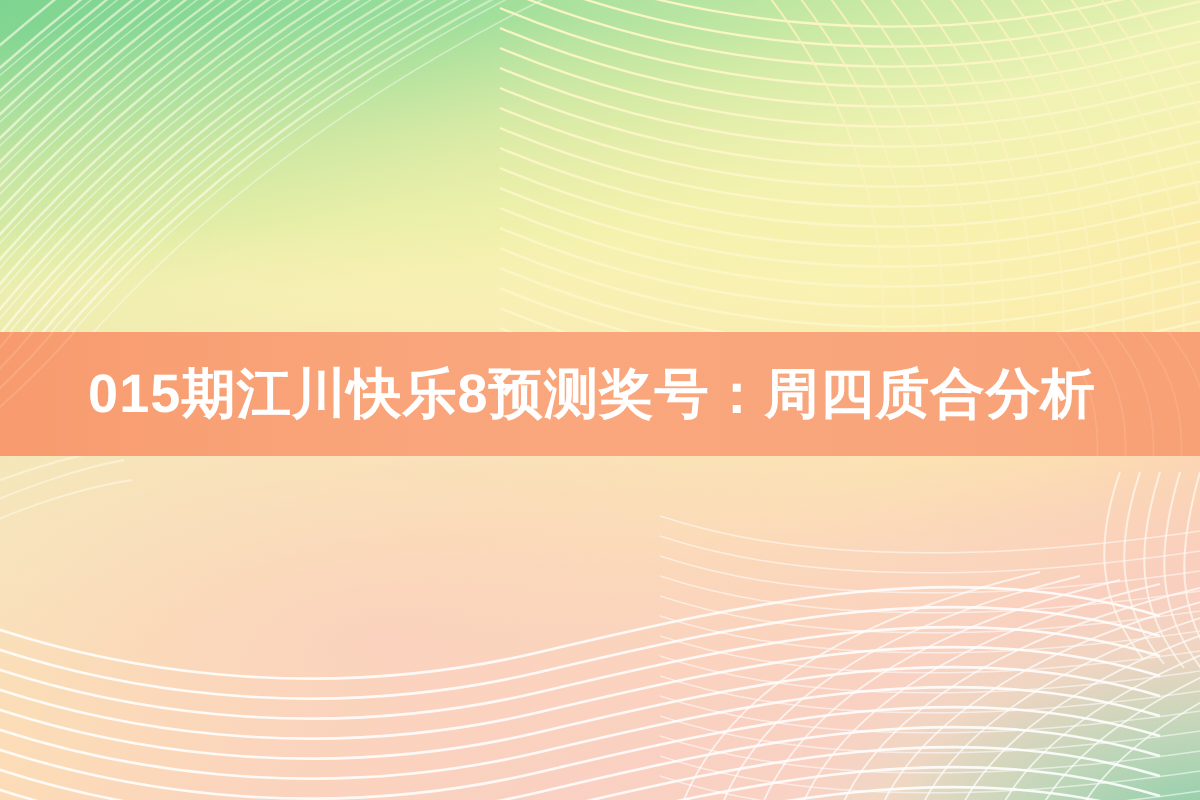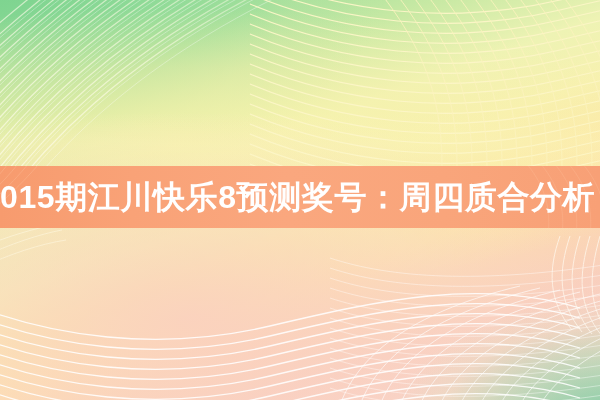--- a/index.html
+++ b/index.html
@@ -124,21 +124,21 @@
 
   #title-text {
     position: absolute;
     left: 0;
     top: 0;
     width: 592px;
     height: 62px;
     line-height: 62px;
     text-align: center;
     color: #ffffff;
-    font-size: 32px;
+    font-size: 27px;
     font-weight: bold;
     letter-spacing: 0.6px;
     white-space: nowrap;
     font-family: "Liberation Sans", "DejaVu Sans", sans-serif;
   }
 </style>
 </head>
 <body>
 
 <div id="banner">

